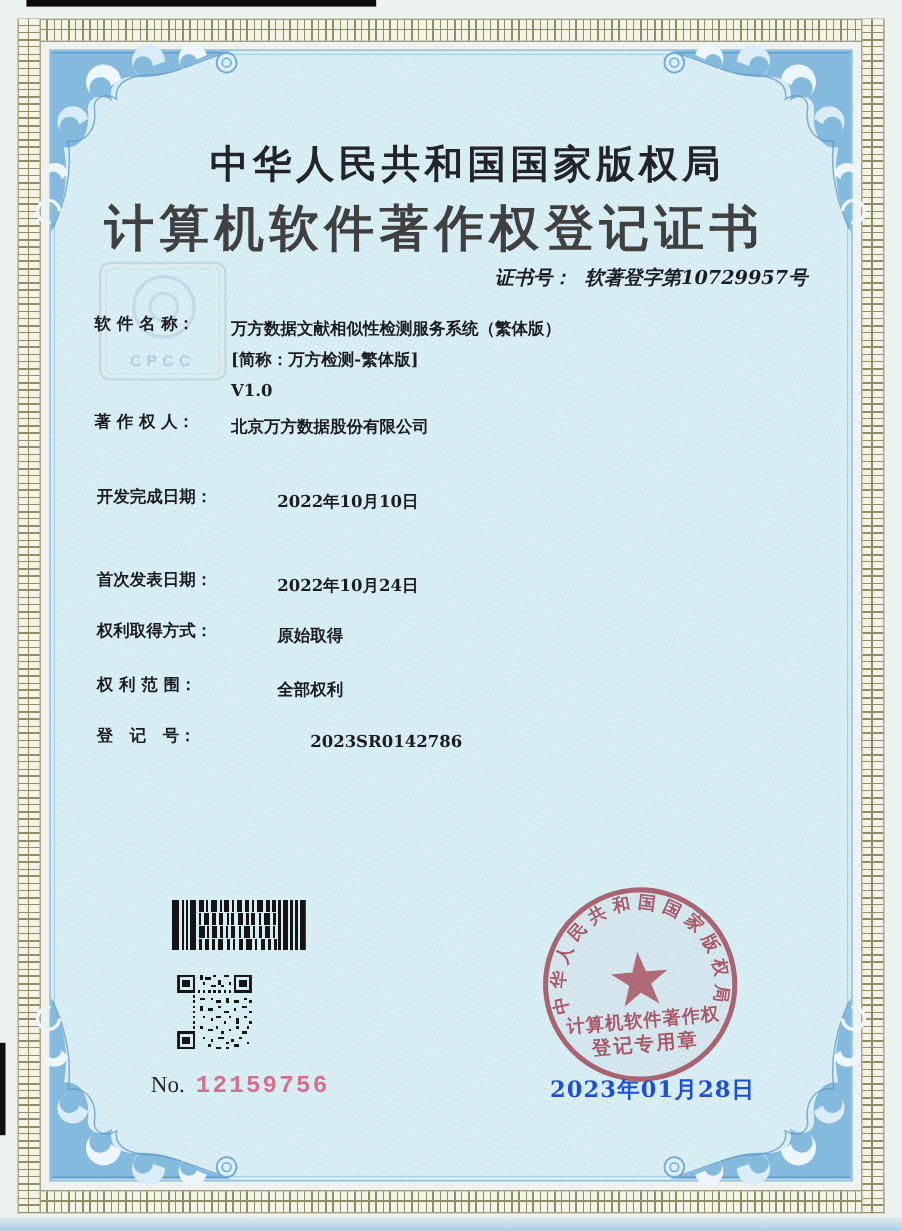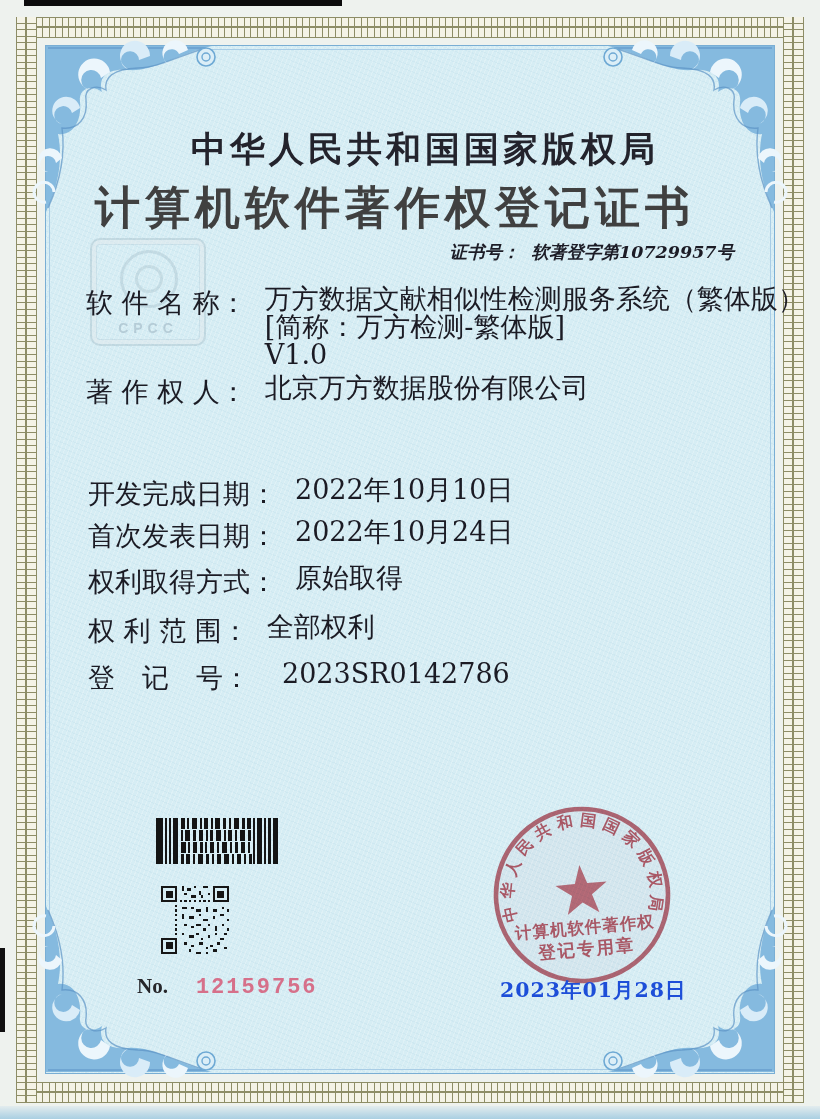--- a/index.html
+++ b/index.html
@@ -37,34 +37,34 @@
   .wm-text{position:absolute;left:0;right:0;bottom:8px;text-align:center;
     font:700 14px "Liberation Sans",sans-serif;letter-spacing:5px;color:rgba(140,165,180,.45);}
   
   .authority{position:absolute;top:126px;left:95px;width:660px;text-align:center;
     font-weight:700;font-size:35px;letter-spacing:4px;color:#23232c;}
   .cert-title{position:absolute;top:178px;left:95px;width:660px;text-align:left;
     font-weight:700;font-size:45px;letter-spacing:5px;color:#404040;}
   .certno{position:absolute;top:240px;right:86px;font-weight:700;font-size:17.5px;color:#1c1c26;}
   .certno span{margin-left:12px;font-style:italic;}
   .row{position:absolute;left:88px;display:flex;align-items:flex-start;
-    font-weight:400;font-size:27px;color:#1b1b24;}
+    font-weight:700;font-size:15px;color:#1b1b24;}
   .row .lab{flex:0 0 146px;margin-right:18px;white-space:nowrap;}
   .row.short{left:86px}
   .row.short .lab{flex:0 0 106px;}
   .row.reg .lab{flex:0 0 172px;margin-right:22px;}
   .row .val{line-height:28px;white-space:nowrap;}
   .statement{position:absolute;top:710px;left:85px;width:670px;
     font-weight:600;font-size:21.5px;line-height:47px;letter-spacing:.5px;
     text-indent:2em;text-align:justify;color:#191922;}
   
   .barcode{position:absolute;left:156px;top:818px;}
   .qr{position:absolute;left:161px;top:886px;}
   .serial{position:absolute;left:137px;top:974px;font-size:21px;color:#26262a;}
-  .serial-lab{font-family:"Liberation Serif",serif;margin-right:28px;font-weight:bold;}
+  .serial-lab{font-family:"Liberation Serif",serif;margin-right:10px;}
   .serial-val{font-family:"Liberation Mono",monospace;font-weight:700;font-size:22px;
     letter-spacing:2px;color:#d6708a;}
   .seal{position:absolute;left:467px;top:780px;mix-blend-mode:multiply;opacity:.93;}
   .issue-date{position:absolute;left:500px;top:976px;font-weight:700;font-size:20.5px;
     letter-spacing:1px;color:#1d4ed8;}
   
   .artifact-top{position:absolute;left:24px;top:0;width:318px;height:6px;background:#0c0c0c;}
   .artifact-left{position:absolute;left:0;top:948px;width:5px;height:84px;background:#101010;}
   .bottom-edge{position:absolute;left:0;right:0;bottom:0;height:13px;
     background:linear-gradient(180deg,#e3ecee,#a9cfe2);}
@@ -124,21 +124,21 @@
     <div class="val">
       <div>万方数据文献相似性检测服务系统（繁体版）</div>
       <div>[简称：万方检测-繁体版]</div>
       <div>V1.0</div>
     </div>
   </div>
   <div class="row short" style="top:374px">
     <div class="lab">著 作 权 人：</div>
     <div class="val">北京万方数据股份有限公司</div>
   </div>
-  <div class="row" style="top:476px">
+  <div class="row" style="top:442px">
     <div class="lab">开发完成日期：</div>
     <div class="val">2022年10月10日</div>
   </div>
   <div class="row" style="top:518px">
     <div class="lab">首次发表日期：</div>
     <div class="val">2022年10月24日</div>
   </div>
   <div class="row" style="top:564px">
     <div class="lab">权利取得方式：</div>
     <div class="val">原始取得</div>

